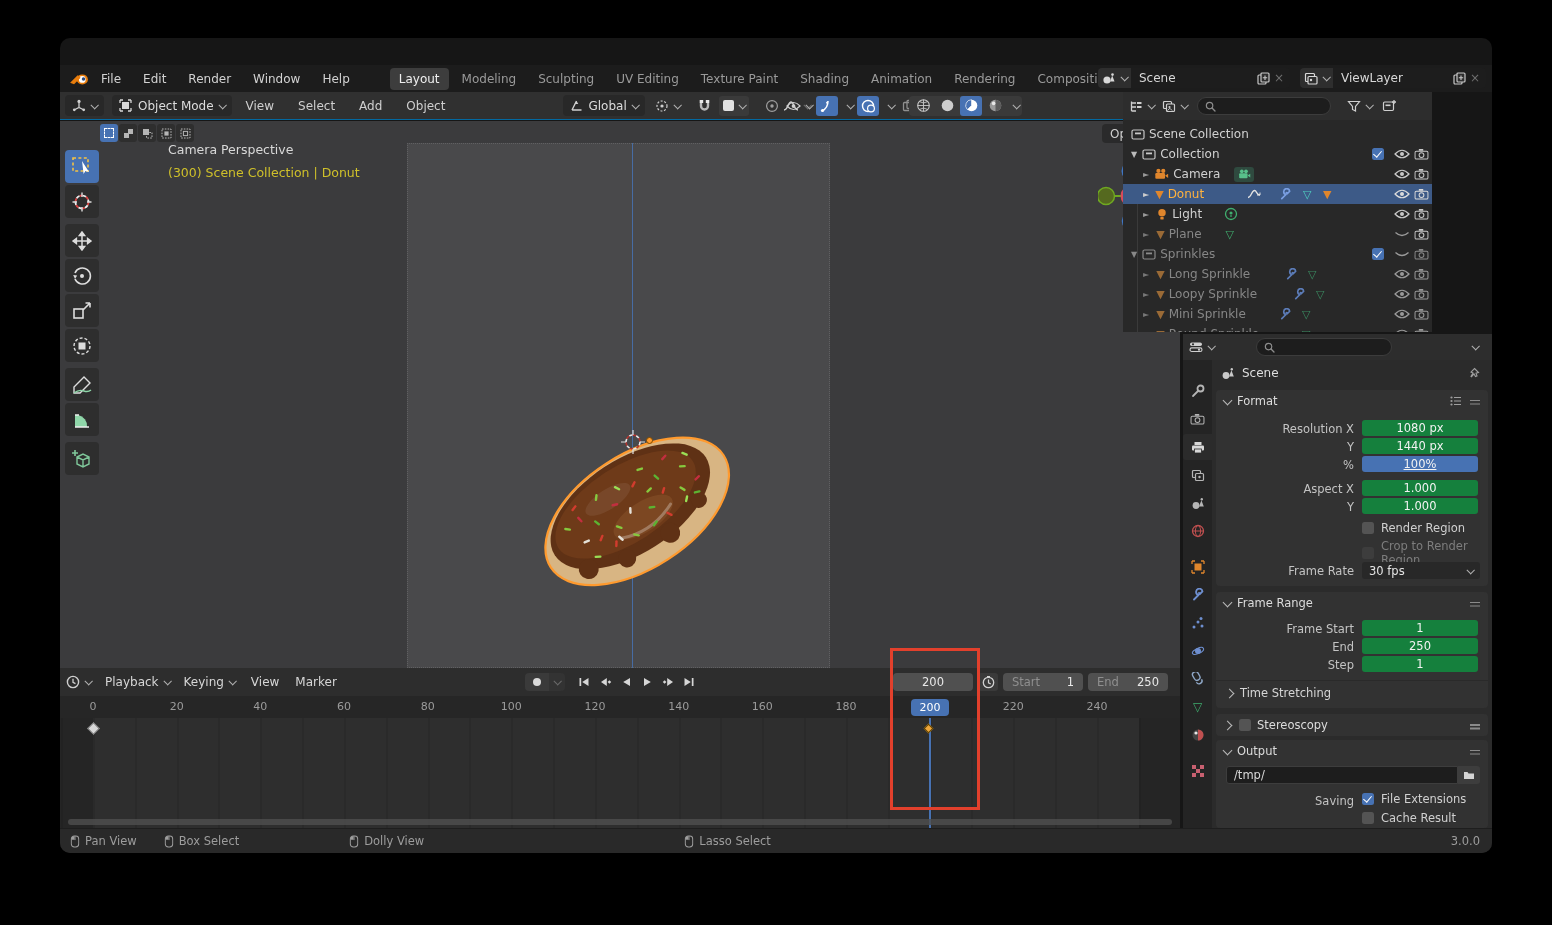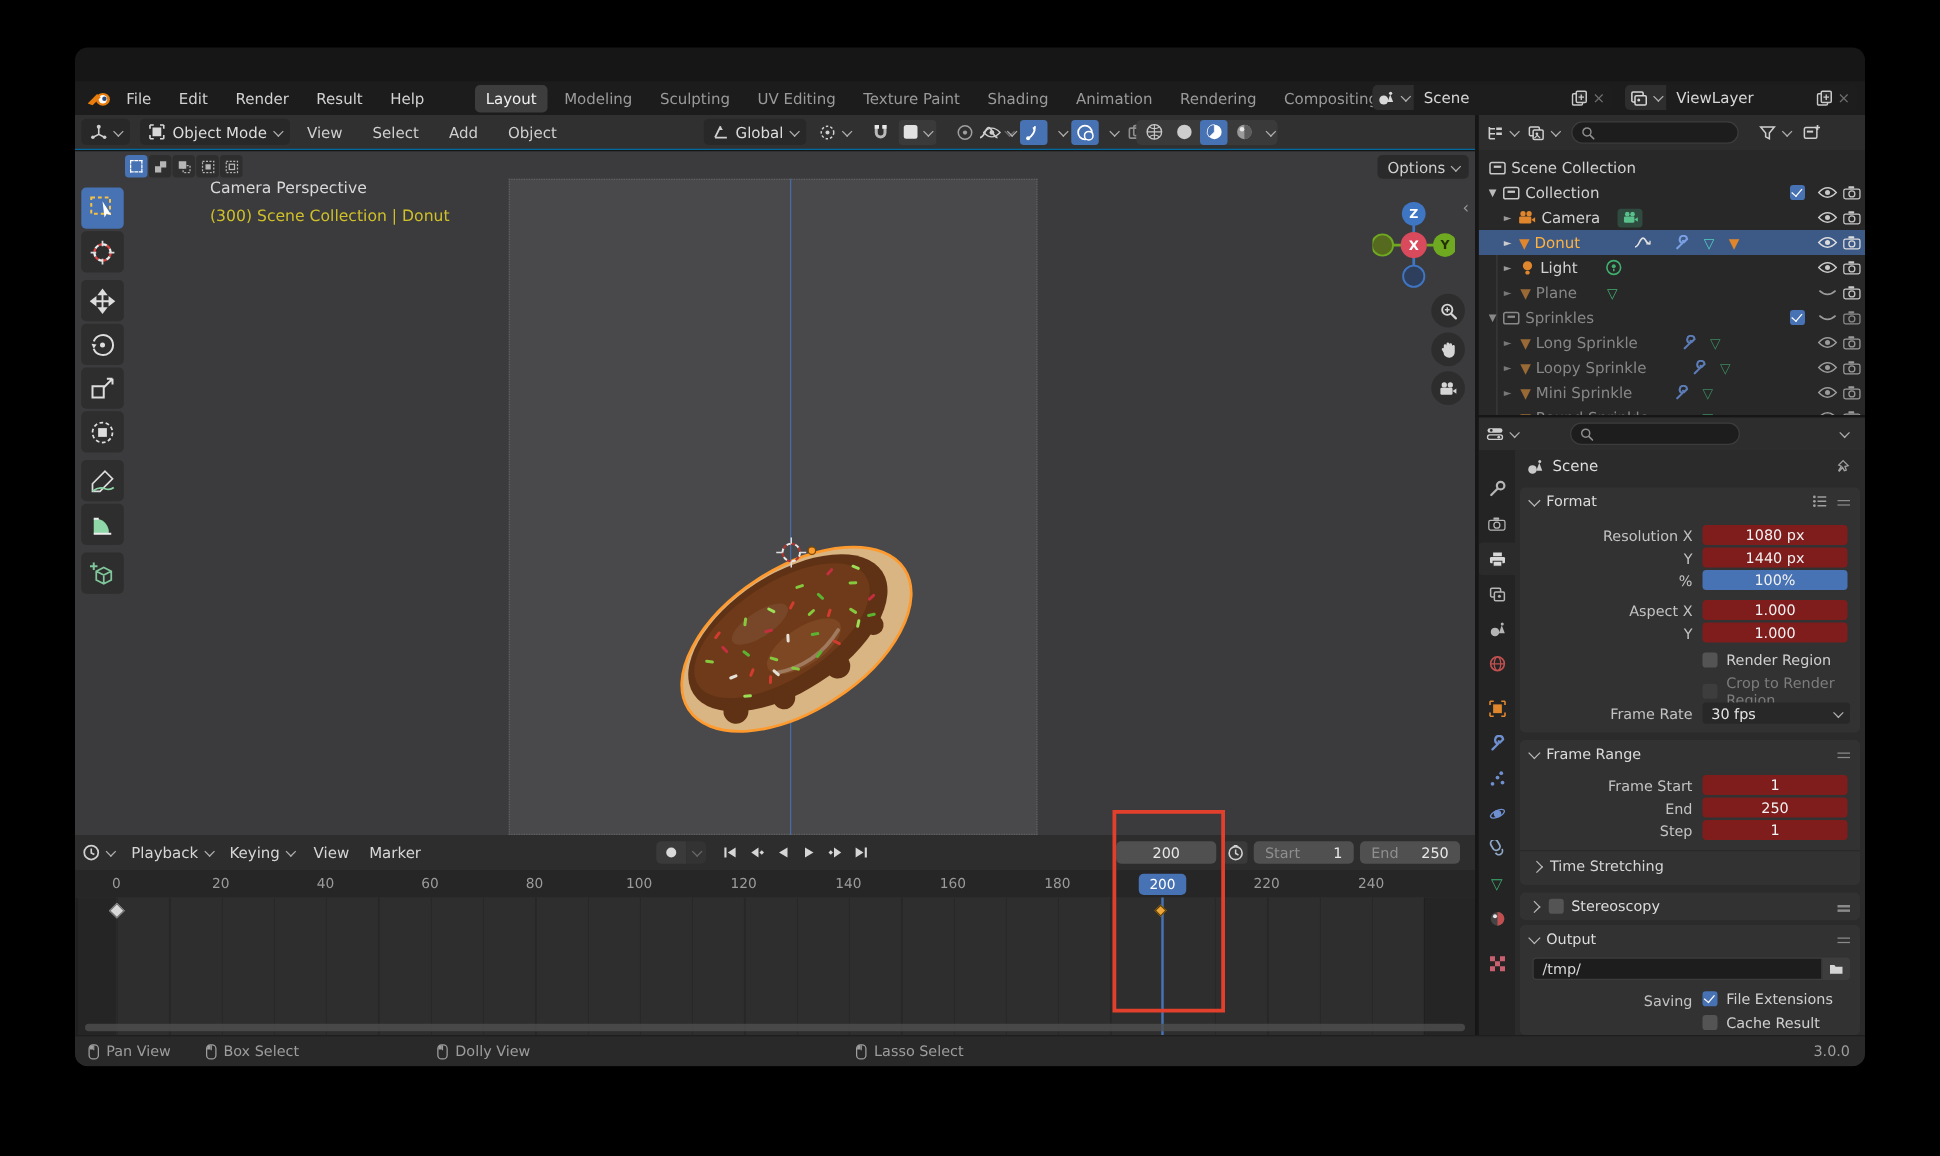--- a/index.html
+++ b/index.html
@@ -33,39 +33,39 @@
   .hbtn.grp{background:#3a3a3a;}
   
   .viewport{left:0;top:83px;width:1120px;height:547px;background:#3b3b3d;position:absolute;overflow:hidden;}
   .camview{position:absolute;left:347px;top:22px;width:423px;height:525px;background:#49494b;border:1px dotted #606062;}
   .toolbar-btn{width:34px;height:33px;background:#2e2e2e;border-radius:4px;position:absolute;left:5px;display:flex;align-items:center;justify-content:center;}
   .toolbar-btn.on{background:#4772b3;}
   .selmode{width:18px;height:18px;background:#2e2e2e;border-radius:3px;display:flex;align-items:center;justify-content:center;}
   .selmode.on{background:#4772b3;}
   .navbtn{width:27px;height:27px;border-radius:50%;background:rgba(42,42,42,.75);position:absolute;left:1085px;display:flex;align-items:center;justify-content:center;}
   
-  .outliner{left:1123px;top:54px;width:309px;height:240px;background:#282828;position:absolute;overflow:hidden;}
+  .outliner{left:1063px;top:54px;width:309px;height:240px;background:#282828;position:absolute;overflow:hidden;}
   .oheader{position:absolute;left:0;top:0;width:309px;height:28px;background:#2d2d2d;display:flex;align-items:center;}
   .orow{position:absolute;left:0;width:309px;height:20px;display:flex;align-items:center;font-size:12px;color:#d1d1d1;}
   .orow .lbl-o{margin-left:4px;}
   .faded{color:#878787!important;}
   .search{background:#1d1d1d;border:1px solid #3c3c3c;border-radius:9px;height:18px;display:flex;align-items:center;padding:0 7px;}
   
   .props{left:1123px;top:296px;width:309px;height:494px;background:#2b2b2b;position:absolute;overflow:hidden;}
   .pheader{position:absolute;left:0;top:0;width:309px;height:26px;background:#2d2d2d;display:flex;align-items:center;}
   .tabstrip{position:absolute;left:0;top:26px;width:29px;height:468px;background:#242424;}
   .ptab{position:absolute;left:0;width:29px;height:26px;display:flex;align-items:center;justify-content:center;}
   .ptab.on{background:#2b2b2b;border-radius:3px 0 0 3px;}
   .panelbox{position:absolute;left:33px;width:272px;background:#323232;border-radius:4px;}
   .ph-title{color:#dcdcdc;font-size:11.5px;display:flex;align-items:center;gap:6px;}
   .dis{width:7px;height:7px;border-right:1.4px solid #bbb;border-bottom:1.4px solid #bbb;display:inline-block;flex:none;}
   .dis.open{transform:rotate(45deg);}
   .dis.closed{transform:rotate(-45deg);}
   .prow-lbl{position:absolute;color:#c3c3c3;font-size:11.5px;text-align:right;width:110px;}
-  .fld{position:absolute;background:#7f1d1d;border-radius:3px;height:16px;color:#f2f2f2;font-size:11.5px;display:flex;align-items:center;justify-content:center;}
+  .fld{position:absolute;background:#15803d;border-radius:3px;height:16px;color:#f2f2f2;font-size:11.5px;display:flex;align-items:center;justify-content:center;}
   .fld.blue{background:#4772b3;}
   .drop{position:absolute;background:#282828;border-radius:3px;height:17px;color:#e4e4e4;font-size:11.5px;display:flex;align-items:center;padding:0 7px;}
   .cb{width:12px;height:12px;border-radius:2.5px;background:#545454;flex:none;position:relative;}
   .cb.on{background:#4772b3;}
   .cb.on::after{content:"";position:absolute;left:3.2px;top:1px;width:4px;height:7px;border-right:1.6px solid #fff;border-bottom:1.6px solid #fff;transform:rotate(40deg);}
   .cb.ghost{background:#3d3d3d;}
   .cklbl{color:#d0d0d0;font-size:11.5px;margin-left:7px;}
   .hamb{width:10px;height:1.5px;background:#8a8a8a;box-shadow:0 3.5px 0 #8a8a8a;display:inline-block;}
   
   .timeline{left:0;top:630px;width:1120px;height:160px;background:#2e2e2e;position:absolute;overflow:hidden;}
@@ -152,21 +152,21 @@
     <svg width="19" height="15" viewBox="0 0 20 16" style="margin:0 12px 0 10px;">
           <path d="M7 9 A6 5.4 0 1 0 19 9 A6 5.4 0 1 0 7 9" fill="#e87d0d"></path>
           <circle cx="13" cy="9" r="3.6" fill="#fff"></circle>
           <circle cx="14.3" cy="8.5" r="1.9" fill="#2a4a80"></circle>
           <path d="M0 12.5 L8 4.5 L11.2 7.2 L4.2 14 Z" fill="#e87d0d"></path>
         </svg>
     <div class="flex">
           <span class="menu-item">File</span>
           <span class="menu-item">Edit</span>
           <span class="menu-item">Render</span>
-          <span class="menu-item">Result</span>
+          <span class="menu-item">Window</span>
           <span class="menu-item">Help</span>
         </div>
     <div class="flex" style="gap:4px;margin-left:18px;">
           <span class="wtab active">Layout</span>
           <span class="wtab">Modeling</span>
           <span class="wtab">Sculpting</span>
           <span class="wtab">UV Editing</span>
           <span class="wtab">Texture Paint</span>
           <span class="wtab">Shading</span>
           <span class="wtab">Animation</span>
@@ -856,21 +856,21 @@
                 <path d="M4 1.5 H11 M4 5 H11 M4 8.5 H11" stroke="#9f9f9f" stroke-width="1.2"></path>
               </svg>
           <span class="hamb"></span>
         </span>
       </div>
       <span class="prow-lbl" style="left:28px;top:32px;">Resolution X</span>
       <div class="fld" style="left:146px;top:30px;width:116px;">1080 px</div>
       <span class="prow-lbl" style="left:28px;top:50px;">Y</span>
       <div class="fld" style="left:146px;top:48px;width:116px;">1440 px</div>
       <span class="prow-lbl" style="left:28px;top:68px;">%</span>
-      <div class="fld blue" style="left:146px;top:66px;width:116px;">100%</div>
+      <div class="fld blue" style="left:146px;top:66px;width:116px;text-decoration:underline;">100%</div>
       <span class="prow-lbl" style="left:28px;top:92px;">Aspect X</span>
       <div class="fld" style="left:146px;top:90px;width:116px;">1.000</div>
       <span class="prow-lbl" style="left:28px;top:110px;">Y</span>
       <div class="fld" style="left:146px;top:108px;width:116px;">1.000</div>
       <div class="flex" style="position:absolute;left:146px;top:131px;">
         <span class="cb"></span>
         <span class="cklbl">Render Region</span>
       </div>
       <div class="flex" style="position:absolute;left:146px;top:149px;">
         <span class="cb ghost"></span>

